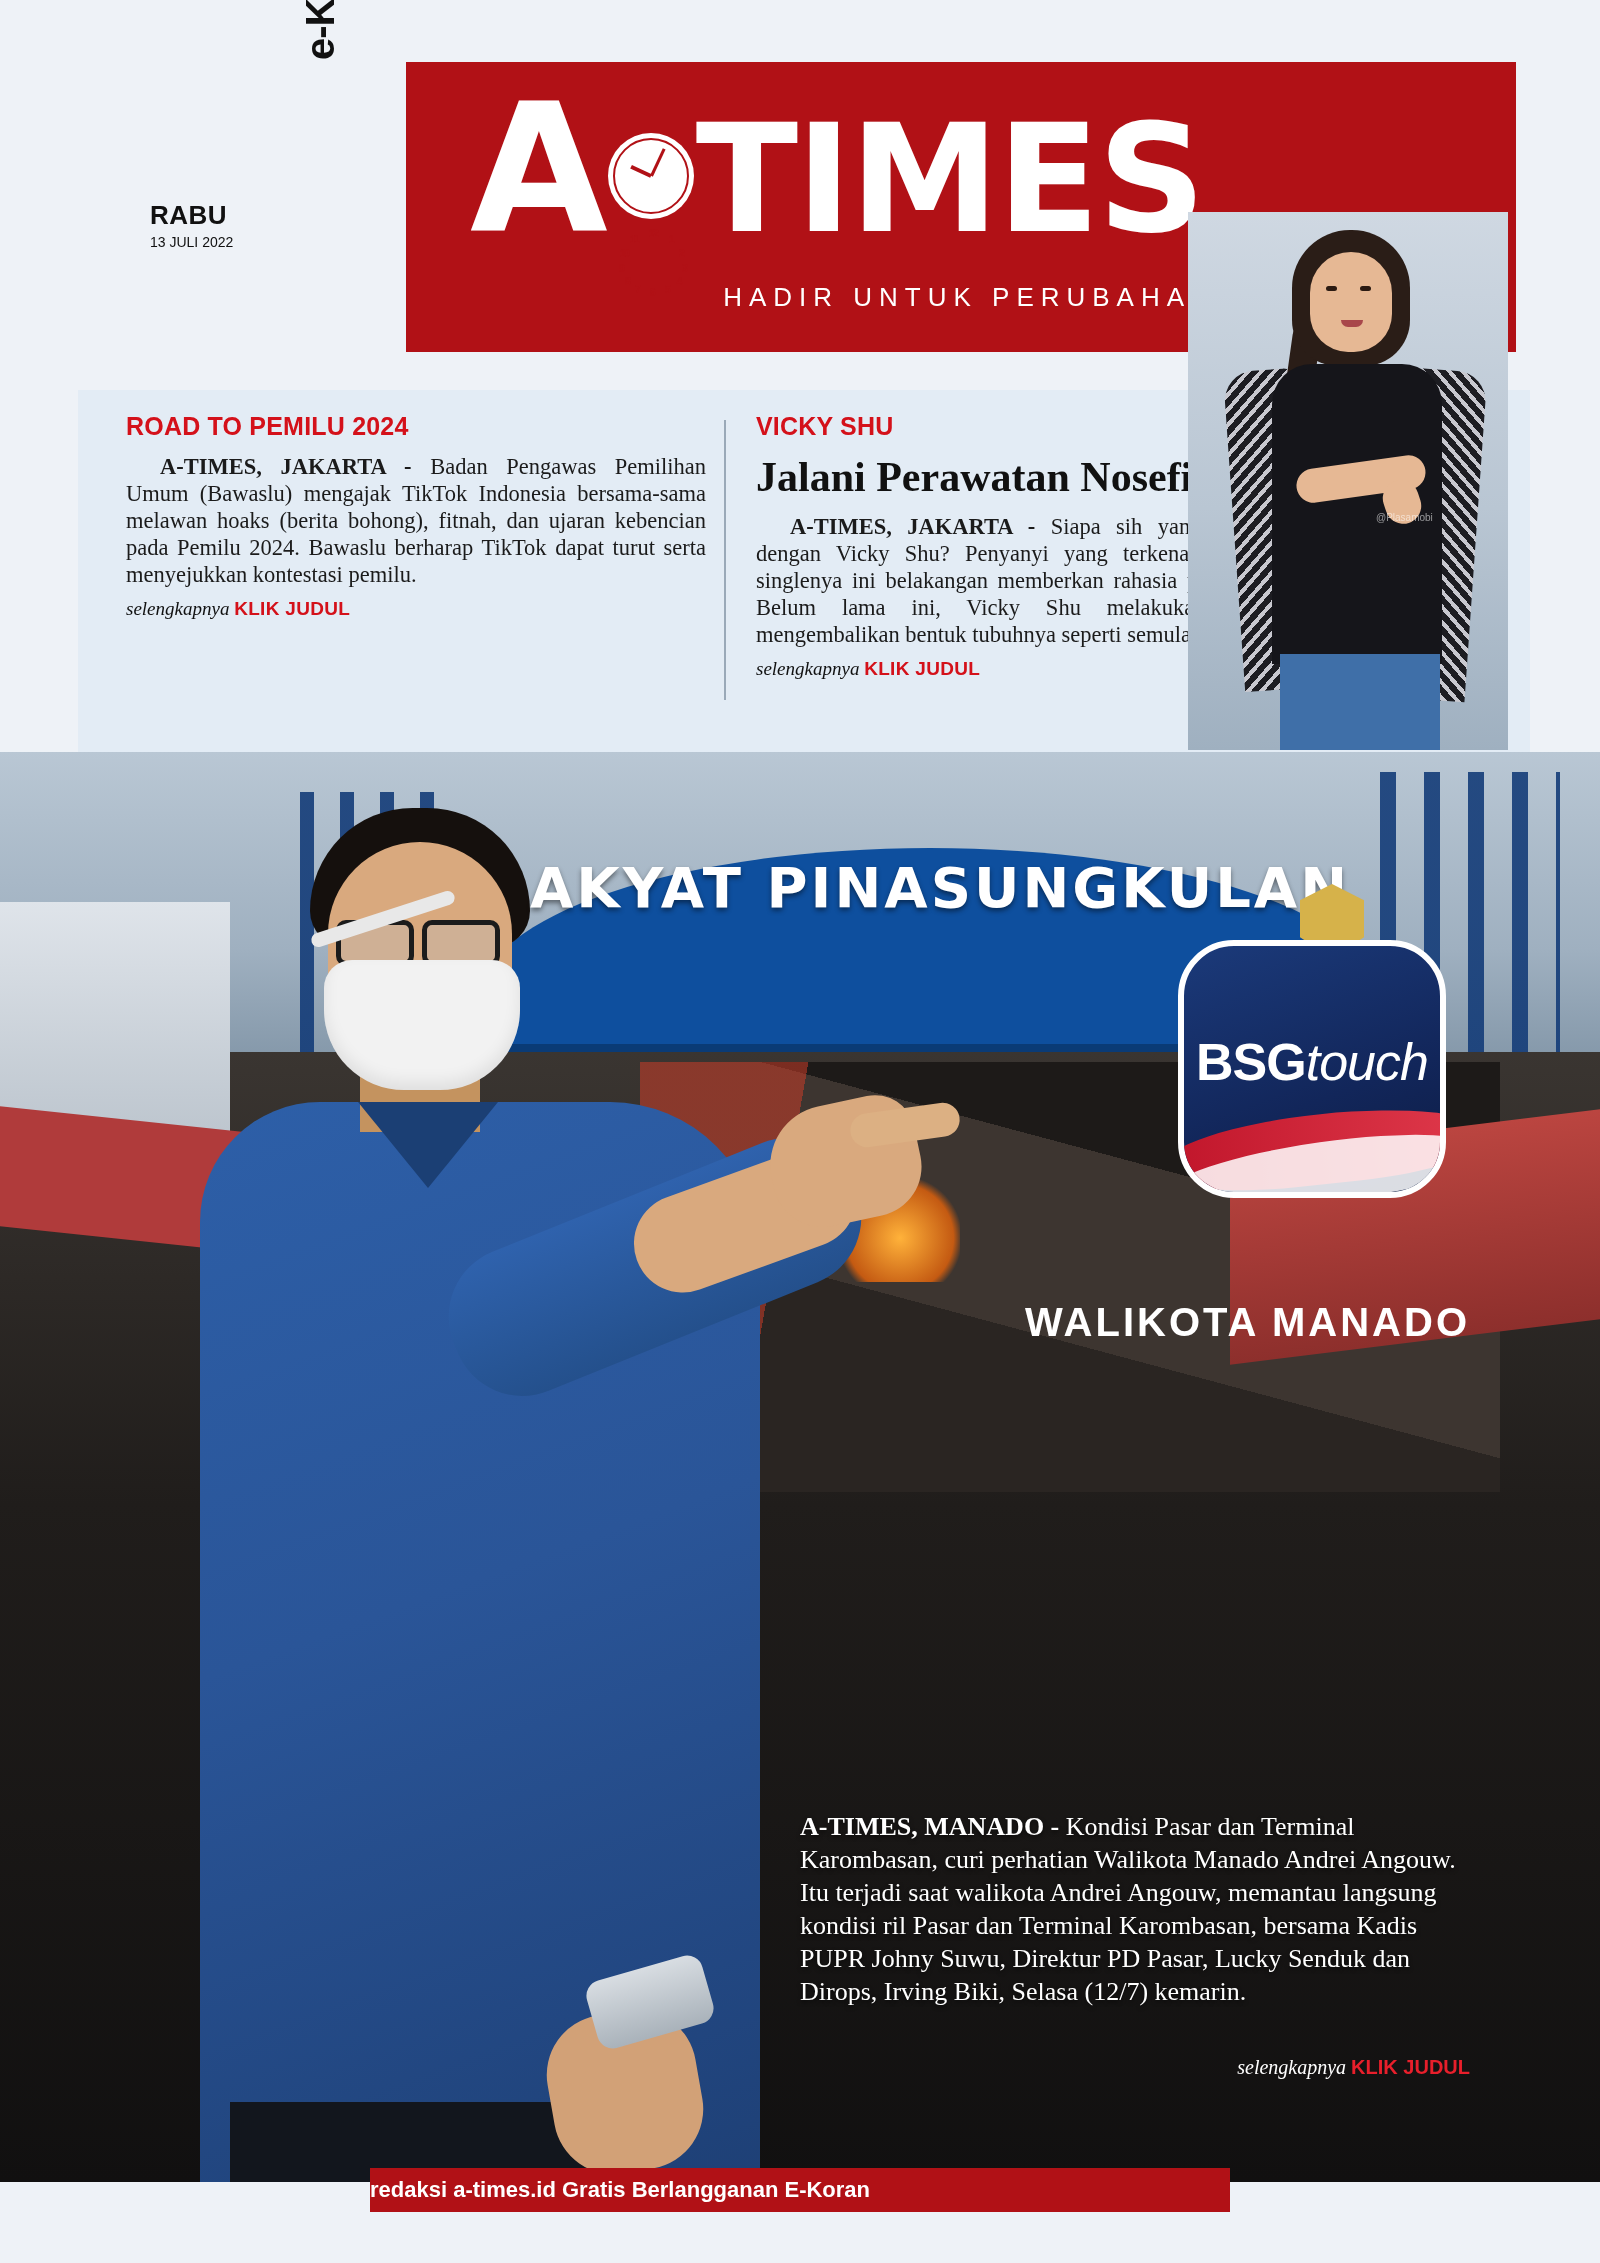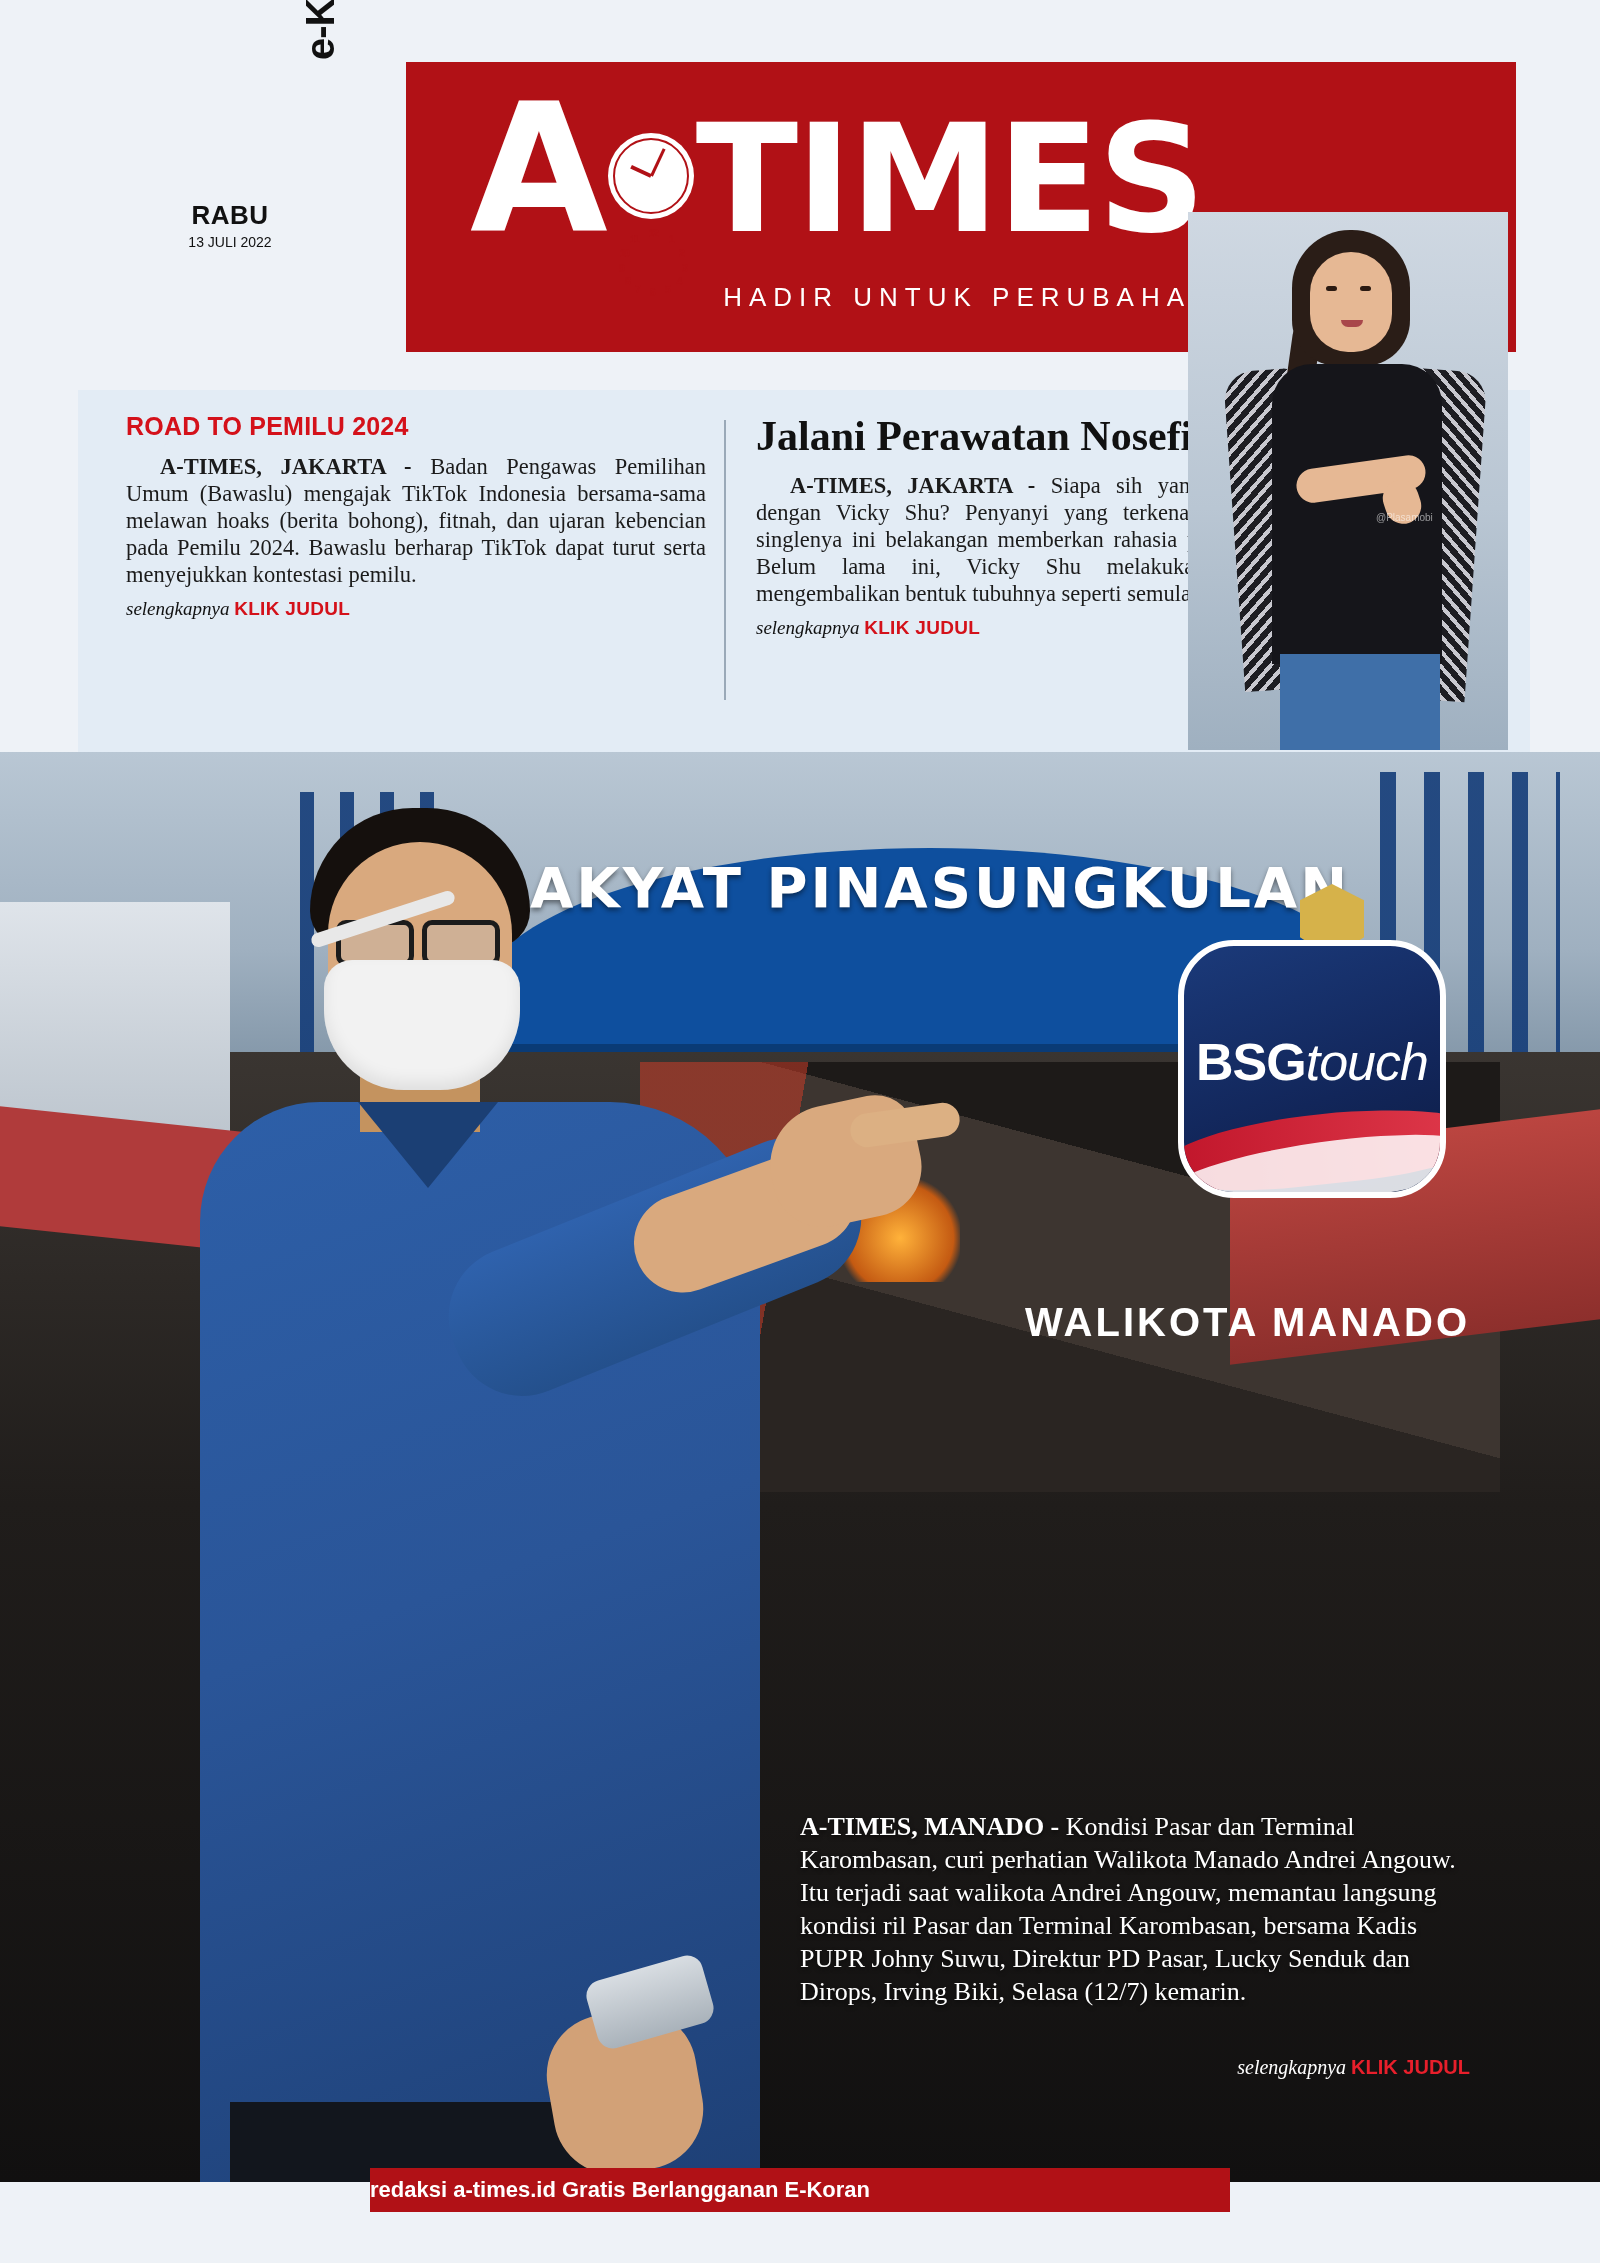--- a/index.html
+++ b/index.html
@@ -111,21 +111,20 @@
     font-weight: bold;
     font-size: 40px;
     letter-spacing: -1px;
     text-align: left;
     line-height: 48px;
   }
   .date-block {
     position: absolute;
     left: 150px; top: 200px;
     width: 160px;
-    text-align: center;
   }
   .date-day {
     color: #111;
     font-family: "Liberation Sans", sans-serif;
     font-weight: bold;
     font-size: 26px;
     letter-spacing: 0.5px;
   }
   .date-full {
     color: #111;
@@ -564,20 +563,21 @@
   <div class="teasers">
     <div class="teaser-divider"></div>
 
     <div class="teaser teaser-1">
       <div class="kicker">ROAD TO PEMILU 2024</div>
       <div class="teaser-body"><b>A-TIMES, JAKARTA - </b><span>Badan Pengawas Pemilihan Umum (Bawaslu) mengajak TikTok Indonesia bersama-sama melawan hoaks (berita bohong), fitnah, dan ujaran kebencian pada Pemilu 2024. Bawaslu berharap TikTok dapat turut serta menyejukkan kontestasi pemilu.</span></div>
       <div class="teaser-more"><span>selengkapnya </span><span class="klik">KLIK JUDUL</span></div>
     </div>
 
     <div class="teaser teaser-2">
+      <div class="kicker">VICKY SHU</div>
       <div class="teaser-title">Jalani Perawatan Nosefinity</div>
       <div class="teaser-body"><b>A-TIMES, JAKARTA - </b><span>Siapa sih yang nggak kenal dengan Vicky Shu? Penyanyi yang terkenal lewat single-singlenya ini belakangan memberkan rahasia percaya dirinya. Belum lama ini, Vicky Shu melakukan diet demi mengembalikan bentuk tubuhnya seperti semula.</span></div>
       <div class="teaser-more"><span>selengkapnya </span><span class="klik">KLIK JUDUL</span></div>
     </div>
   </div>
 
   <div class="woman">
     <div class="w-bg"></div>
     <div class="w-cardigan-l"></div>
     <div class="w-cardigan-r"></div>

